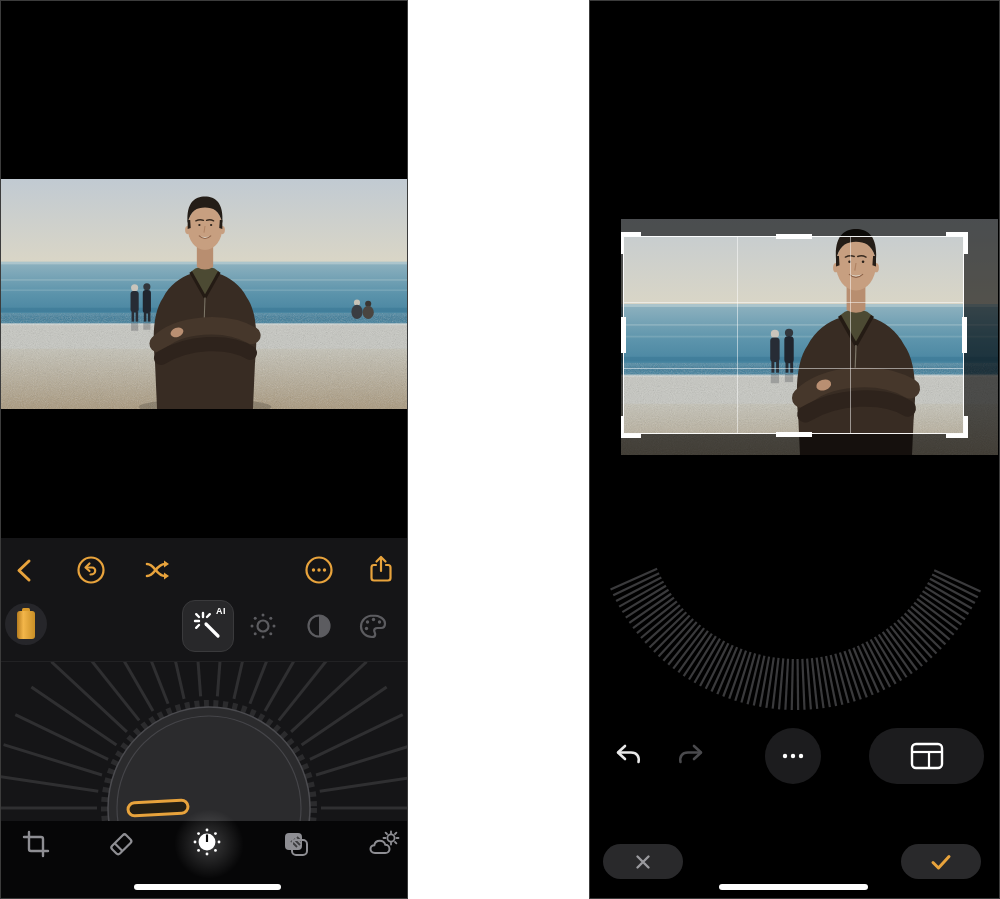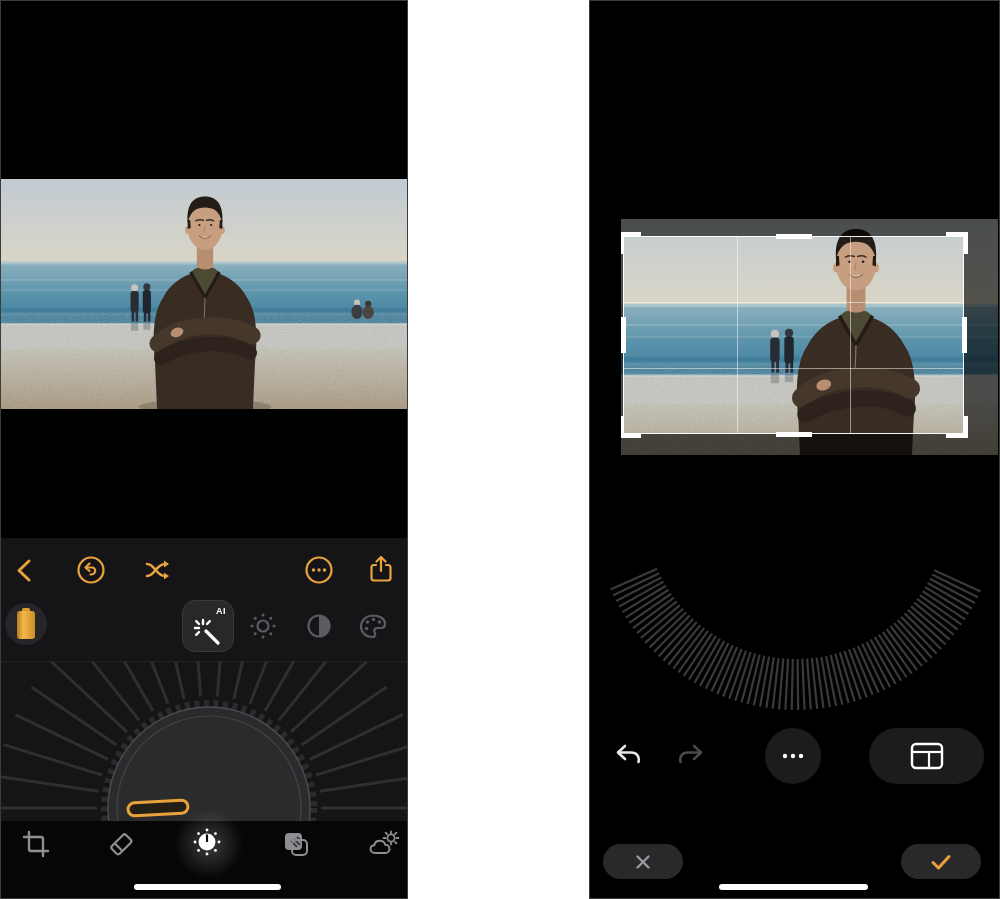--- a/index.html
+++ b/index.html
@@ -11,21 +11,21 @@
 
   .abs { position:absolute; }
 
   
   .photo-left { position:absolute; left:0; top:178px; width:408px; height:230px; overflow:hidden; }
   .panel { position:absolute; left:0; top:537px; width:408px; height:362px; background:#151517; }
   .icon32 { position:absolute; width:32px; height:32px; display:flex; align-items:center; justify-content:center; }
   .accent { color:#E8A33C; }
   .gray-dim { color:#5C5C60; }
   .gray-ico { color:#8E8E93; }
-  .wand-btn { position:absolute; left:181px; top:62px; width:52px; height:52px; background:#28282a; border:1px solid #3a3a3c; border-radius:13px; display:flex; align-items:flex-end; justify-content:center; }
+  .wand-btn { position:absolute; left:181px; top:62px; width:52px; height:52px; background:#28282a; border:1px solid #3a3a3c; border-radius:13px; display:flex; align-items:center; justify-content:center; }
   .ai-label { position:absolute; right:7px; top:5px; font-size:9px; font-weight:bold; color:#fff; letter-spacing:0.5px; }
   .film-circle { position:absolute; left:4px; top:65px; width:42px; height:42px; border-radius:50%; background:#26262a; display:flex; align-items:center; justify-content:center; }
   .dial-area { position:absolute; left:0; top:123px; width:408px; height:160px; border-top:1px solid rgba(255,255,255,0.06); overflow:hidden; }
   .bottom-bar { position:absolute; left:0; top:283px; width:408px; height:79px; background:#060607; }
   .glow { position:absolute; left:173px; top:-12px; width:70px; height:70px; border-radius:50%;
           background:radial-gradient(circle, rgba(255,255,255,0.22) 0%, rgba(255,255,255,0.0) 70%); }
   .home-bar { position:absolute; top:883px; height:6px; border-radius:3px; background:#ffffff; }
 
   
   .photo-right { position:absolute; left:31px; top:218px; width:377px; height:236px; overflow:hidden; background:#000; }

